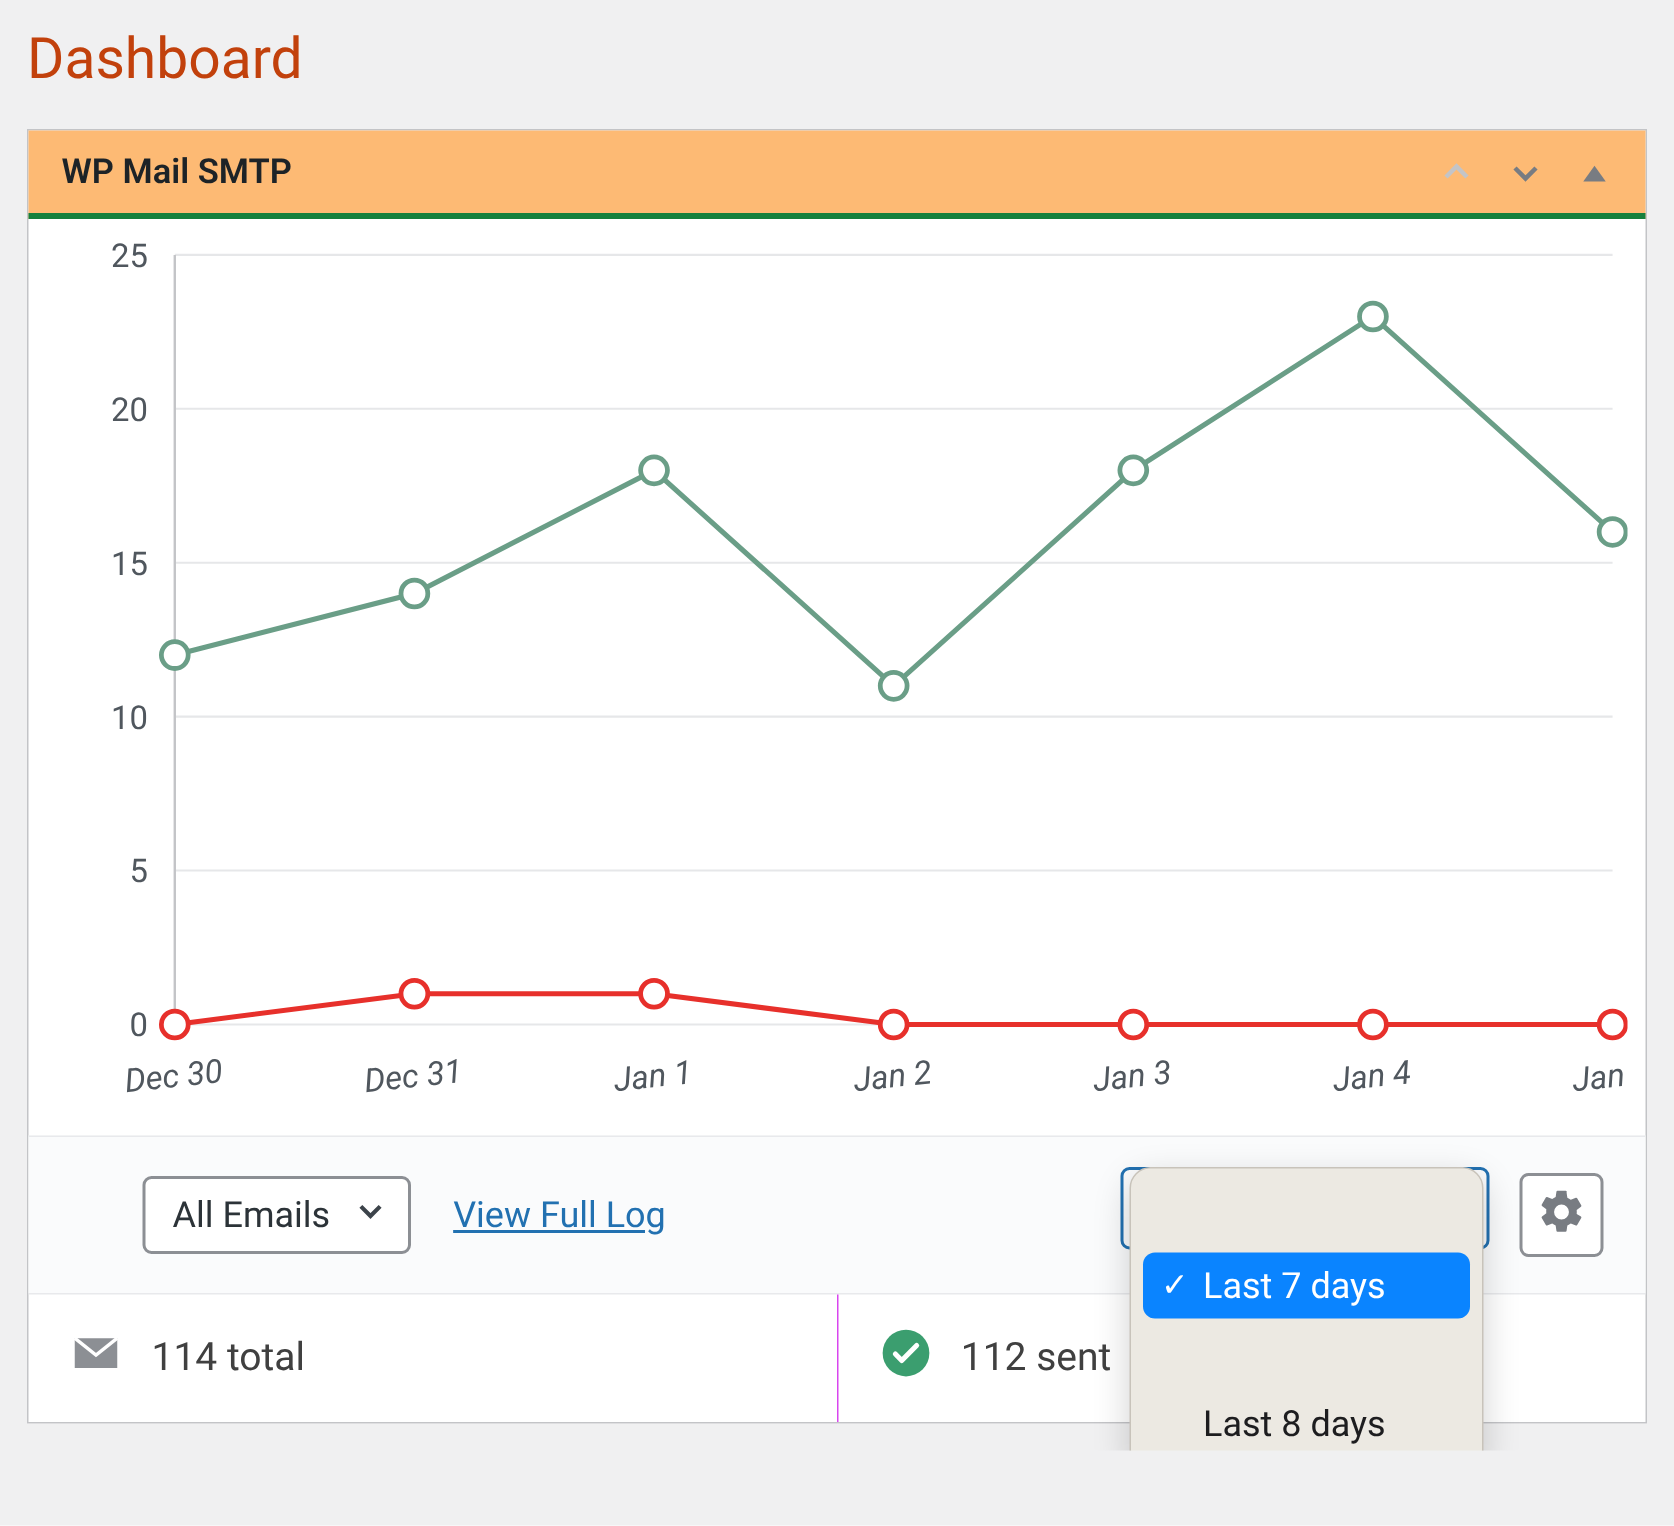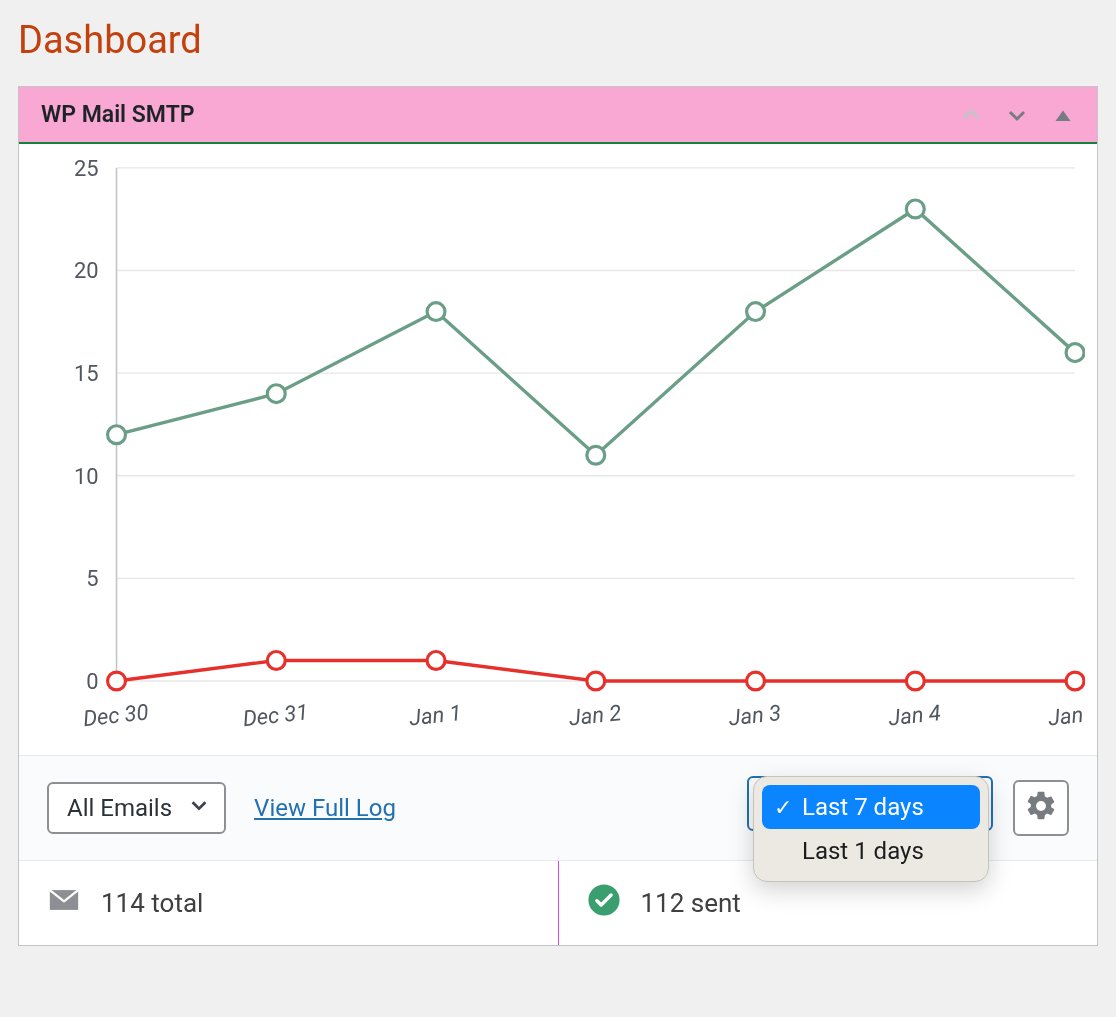--- a/index.html
+++ b/index.html
@@ -18,22 +18,22 @@
     color: #c2410c;
   }
   .widget {
     background: #fff;
     border: 1px solid #c3c4c7;
   }
   .widget-header {
     display: flex;
     align-items: center;
     padding: 14px 22px;
-    border-bottom: 2px solid #15803d;
-    background: #f9a8d4;
+    border-bottom: 4px solid #15803d;
+    background: #fdba74;
   }
   .widget-title {
     font-size: 23px;
     font-weight: 600;
     flex: 1;
     color: #1d2327;
   }
   .widget-header-actions { display: flex; gap: 22px; align-items:center; }
   .hdr-icon { width: 24px; height: 24px; display:flex; align-items:center; justify-content:center; color:#787c82; cursor:pointer; }
   .hdr-icon.disabled { color:#c3c4c7; cursor:default; }
@@ -42,21 +42,21 @@
   .toolbar {
     display:flex; align-items:center; gap: 28px;
     padding: 24px 28px 24px 28px;
     border-top: 1px solid #e8e9ec;
     position: relative;
     background: #fafbfc;
   }
   .select-btn {
     background:#fff; border:2px solid #8c8f94; border-radius:6px;
     padding: 10px 52px 10px 18px; font-size:24px; color:#2c3338;
-    position:relative; cursor:pointer;
+    position:relative; cursor:pointer;margin-left:48px;
   }
   .select-btn .chev { position:absolute; right:14px; top:50%; transform:translateY(-50%); color:#3c434a; }
   .link {
     font-size: 24px; color:#2271b1; text-decoration: underline;
   }
   .spacer { flex:1; }
   .dropdown {
     position:absolute;
     right: 108px;
     top: 20px;
@@ -68,20 +68,21 @@
     min-width: 236px;
     z-index: 20;
   }
   .dropdown .opt {
     font-size: 24px; color:#1d1d1f;
     padding: 8px 16px 8px 40px;
     border-radius:8px;
     position:relative;
     cursor:pointer;
     white-space:nowrap;
+    margin-top:48px;
   }
   .dropdown .opt.selected { background:#0a84ff; color:#fff; }
   .dropdown .opt.selected::before {
     content:"✓"; position:absolute; left:12px; top:50%; transform:translateY(-50%);
     font-size:22px;
   }
   .range-outline {
     position:absolute;
     right: 104px;
     top: 20px;
@@ -191,21 +192,21 @@
     <div class="gear-btn">
       <span>
         <svg width="34" height="34" viewBox="0 0 24 24" fill="currentColor">
           <path d="M19.14,12.94a7.14,7.14,0,0,0,.05-.94,7.14,7.14,0,0,0-.05-.94l2.03-1.58a.5.5,0,0,0,.12-.64l-1.92-3.32a.5.5,0,0,0-.61-.22l-2.39.96a7.03,7.03,0,0,0-1.62-.94l-.36-2.54A.5.5,0,0,0,13.9,2h-3.8a.5.5,0,0,0-.49.42L9.25,4.96a7.03,7.03,0,0,0-1.62.94l-2.39-.96a.5.5,0,0,0-.61.22L2.71,8.48a.5.5,0,0,0,.12.64l2.03,1.58a7.14,7.14,0,0,0-.05.94,7.14,7.14,0,0,0,.05.94L2.83,14.16a.5.5,0,0,0-.12.64l1.92,3.32a.5.5,0,0,0,.61.22l2.39-.96a7.03,7.03,0,0,0,1.62.94l.36,2.54a.5.5,0,0,0,.49.42h3.8a.5.5,0,0,0,.49-.42l.36-2.54a7.03,7.03,0,0,0,1.62-.94l2.39.96a.5.5,0,0,0,.61-.22l1.92-3.32a.5.5,0,0,0-.12-.64ZM12,15.5A3.5,3.5,0,1,1,15.5,12,3.5,3.5,0,0,1,12,15.5Z"></path>
         </svg>
       </span>
     </div>
 
     <div class="dropdown" id="range-dropdown">
         <div class="opt selected">Last 7 days</div>
-        <div class="opt">Last 1 days</div>
+        <div class="opt">Last 8 days</div>
       </div>
   </div>
 
   <div class="stats">
     <div class="stat-cell">
       <span>
         <svg width="34" height="34" viewBox="0 0 24 24" fill="#8c8f94">
             <path d="M2 5h20v14H2z" fill="#8c8f94"></path>
             <path d="M2 5l10 8L22 5" fill="none" stroke="#fff" stroke-width="1.6"></path>
           </svg>

